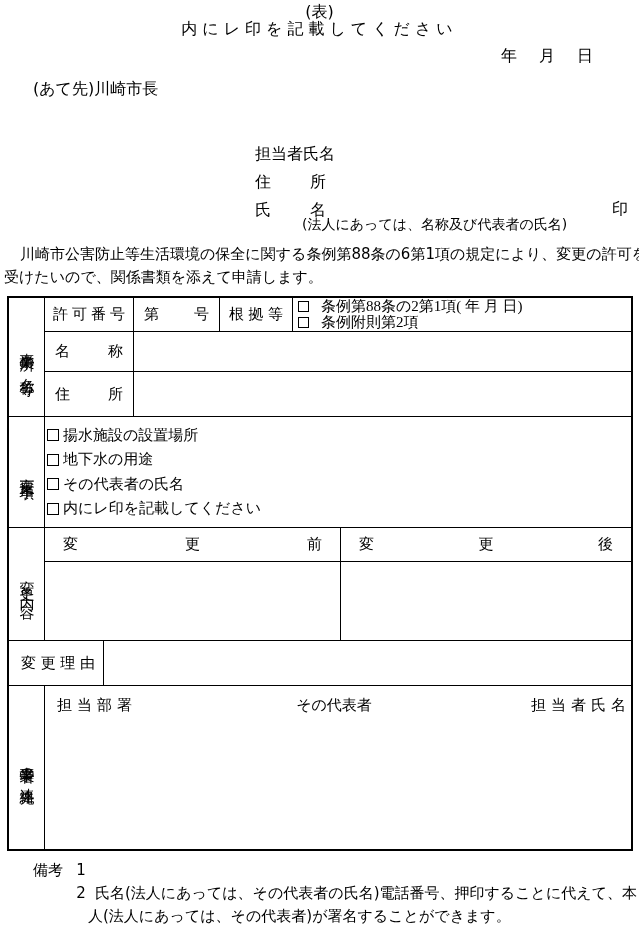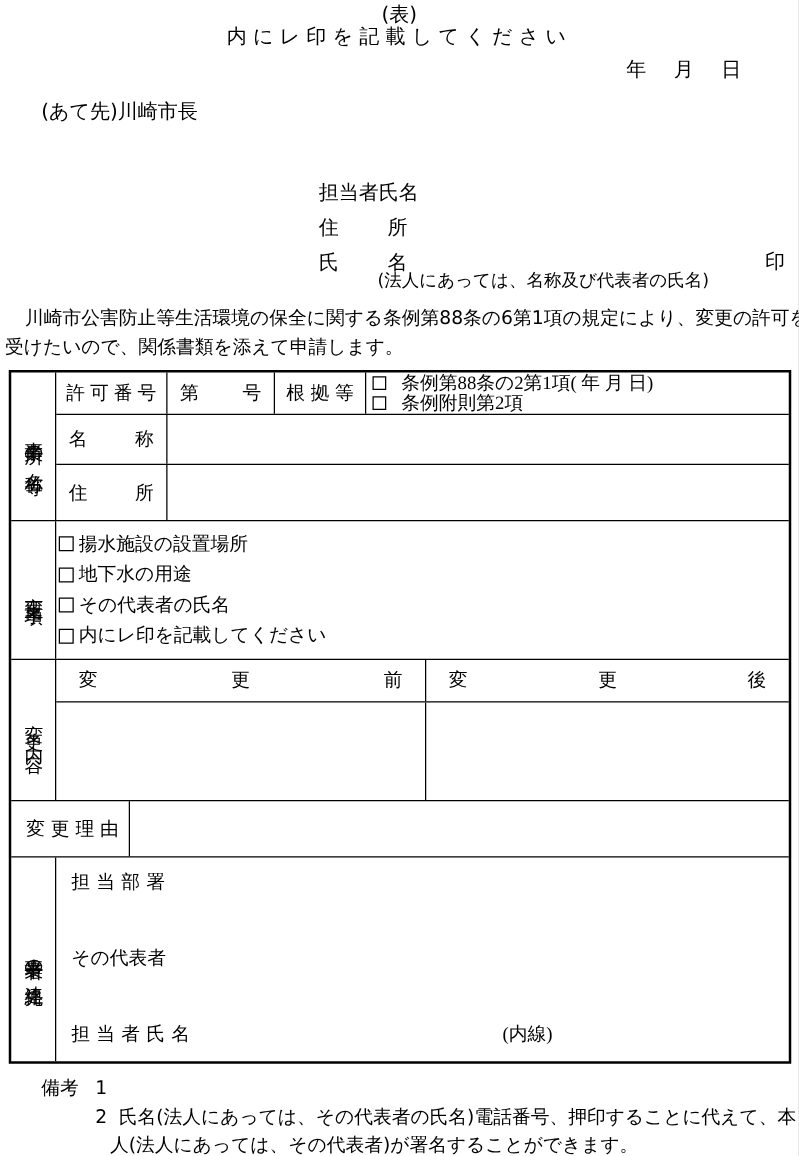--- a/index.html
+++ b/index.html
@@ -74,21 +74,21 @@
   .hdr-row { height:34px; }
   .c-before { width:296px; padding:0 18px; }
   .c-after  { flex:1; padding:0 18px; }
   .body-row { flex:1; }
   .c-before-body { width:296px; }
 
   .sec-reason { height:45px; }
   .c-reason-label { width:95px; padding:0 8px 0 12px; border-right:1px solid #000; flex-shrink:0; }
 
   .sec-contact { flex:1; }
-  .contact-col { flex:1; display:flex; flex-direction:column; justify-content:space-between; padding:10px 0 12px 12px;font-family:Liberation Serif, serif; }
+  .contact-col { flex:1; display:flex; justify-content:space-between; padding:10px 0 12px 12px;font-family:Liberation Serif, serif; }
   .contact-row { position:relative; white-space:nowrap; }
   .ls5 { letter-spacing:5px; }
   .ext { position:absolute; left:345px; top:0; letter-spacing:0; }
 
   
   .notes { top:859px; left:33px; line-height:23px; font-size:15px; }
   .notes-inner { display:flex; }
   .notes-heading { margin-right:10px; flex-shrink:0; }
   .note-row { display:flex; }
   .note-num { width:16px; margin-right:6px; text-align:center; flex-shrink:0; }

